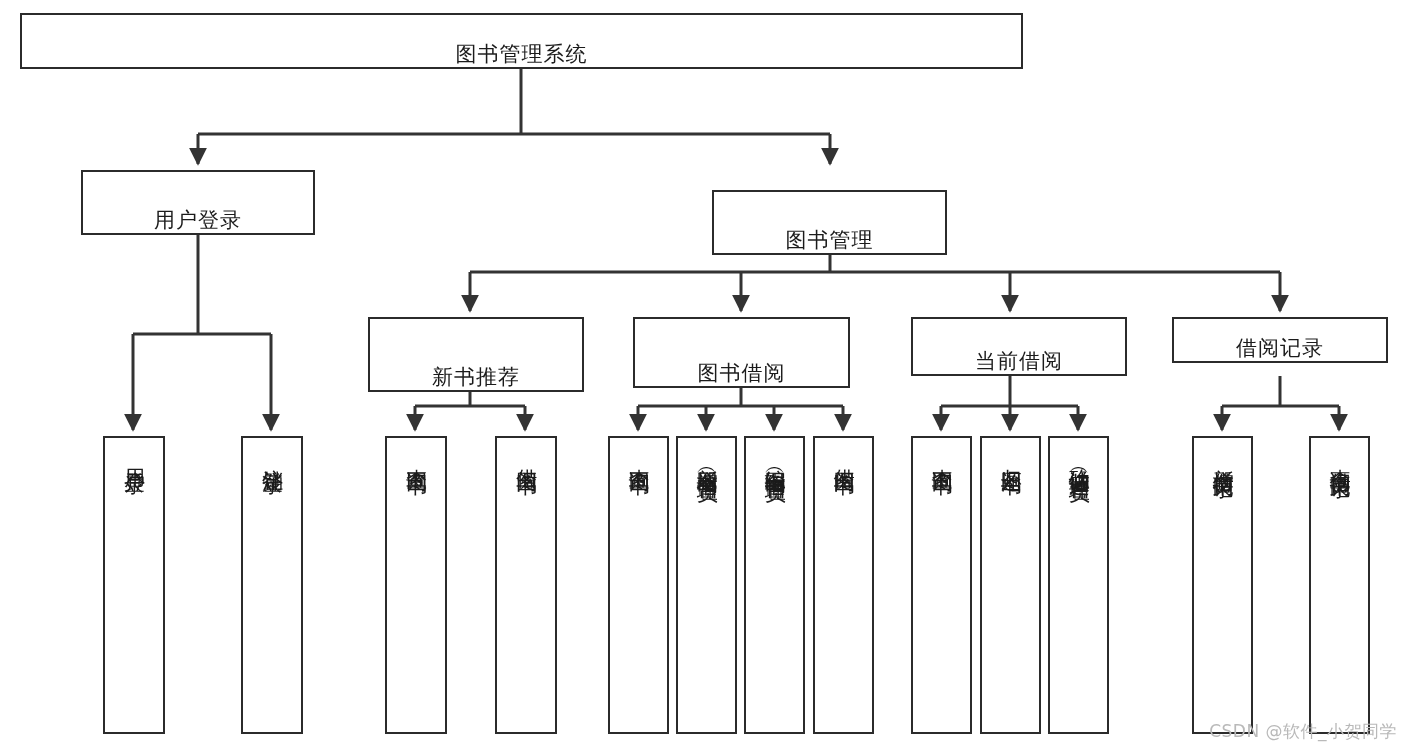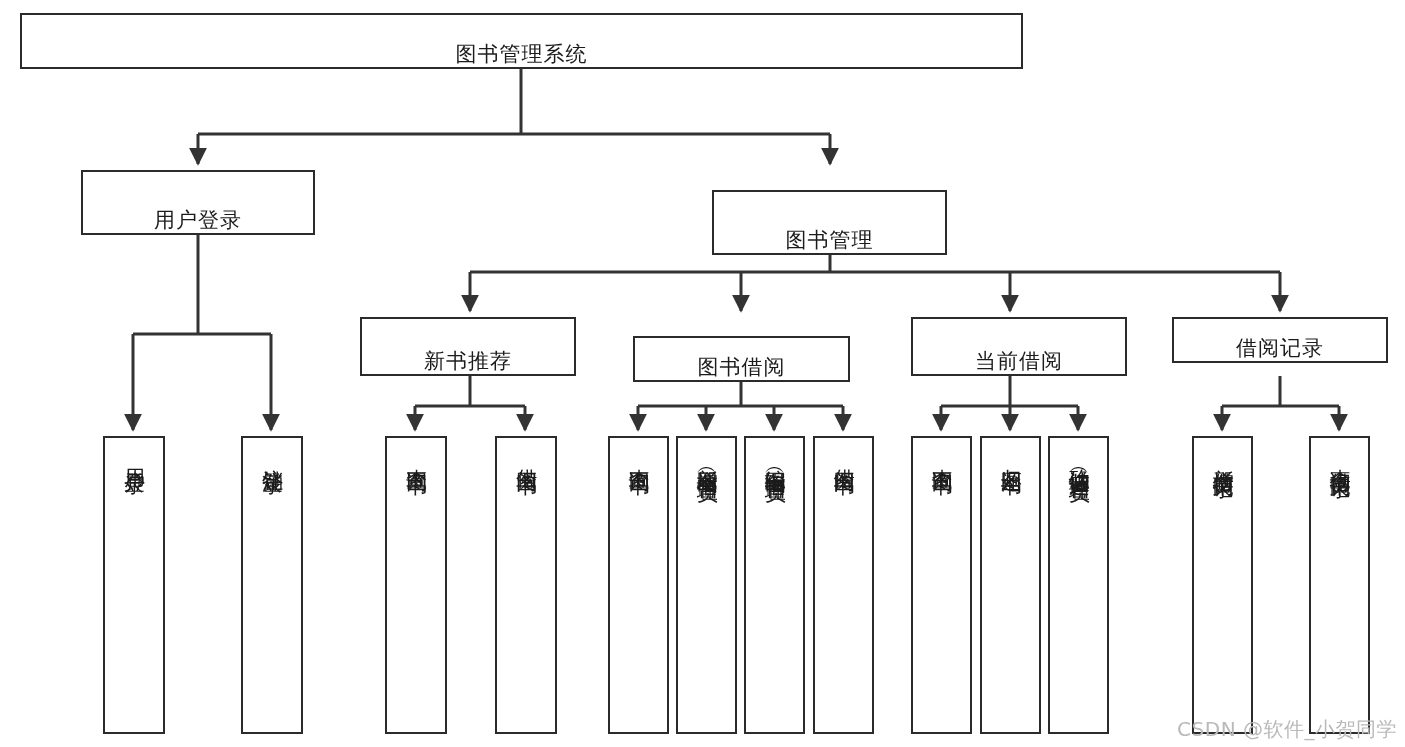--- a/index.html
+++ b/index.html
@@ -42,21 +42,21 @@
     letter-spacing:2px;
     white-space:normal;
     max-height:280px;
   }
   .leaf.tall .lbl{max-height:285px;}
 
   .watermark{
     position:absolute;
     right:8px;
     bottom:4px;
-    font-size:20px;
+    font-size:17px;
     color:#b9b9b9;
     white-space:nowrap;
     letter-spacing:0.5px;
   }
 </style>
 </head>
 <body>
 
 <div id="stage">
 
@@ -114,24 +114,24 @@
     <span class="lbl">图书管理系统</span>
   </div>
 
   <div class="node" style="left:81px;top:170px;width:234px;height:65px;">
     <span class="lbl">用户登录</span>
   </div>
   <div class="node" style="left:712px;top:170px;width:235px;height:65px;margin-top:20px;">
     <span class="lbl">图书管理</span>
   </div>
 
-  <div class="node" style="left:360px;top:317px;width:216px;height:59px;">
+  <div class="node" style="left:368px;top:317px;width:216px;height:75px;">
     <span class="lbl">新书推荐</span>
   </div>
-  <div class="node" style="left:633px;top:336px;width:217px;height:46px;">
+  <div class="node" style="left:633px;top:317px;width:217px;height:71px;">
     <span class="lbl">图书借阅</span>
   </div>
   <div class="node" style="left:902px;top:317px;width:216px;height:59px;margin-left:9px;">
     <span class="lbl">当前借阅</span>
   </div>
   <div class="node" style="left:1172px;top:317px;width:216px;height:46px;">
     <span class="lbl">借阅记录</span>
   </div>
 
   <div class="node leaf" style="left:103px;top:436px;width:62px;height:298px;">

